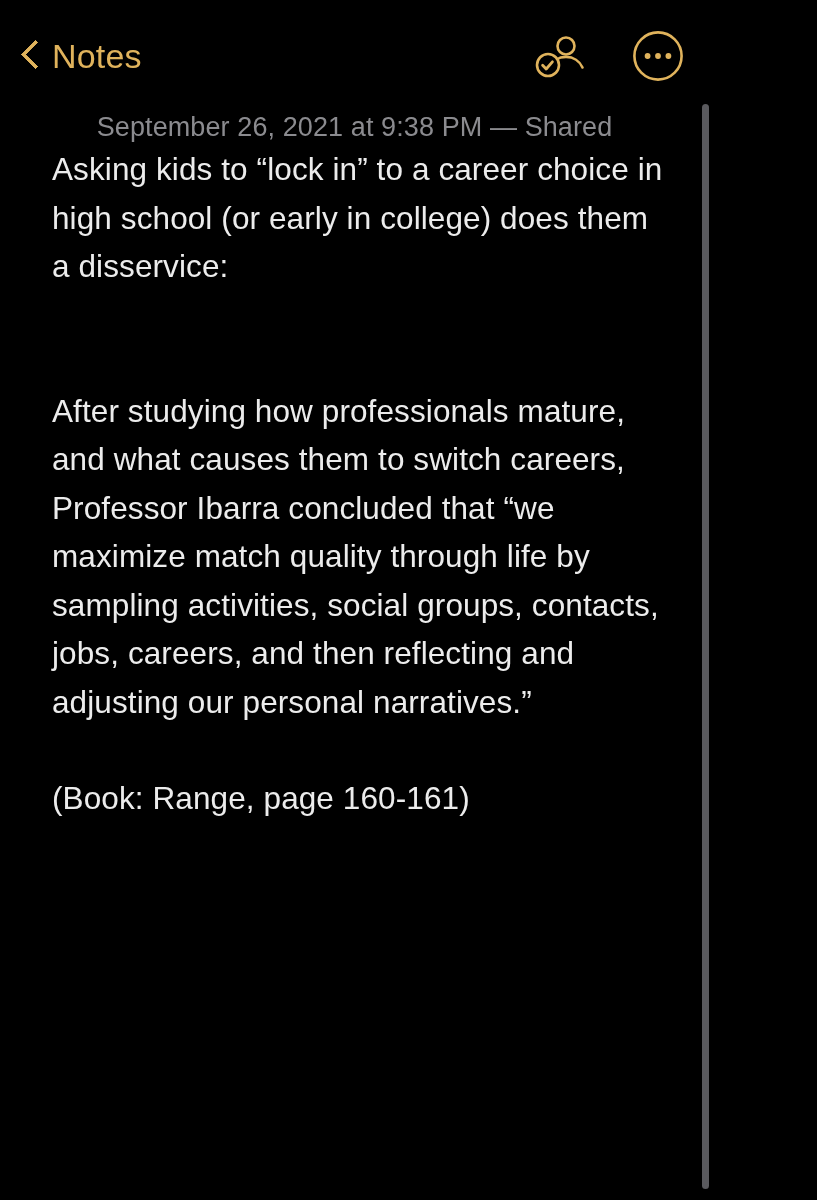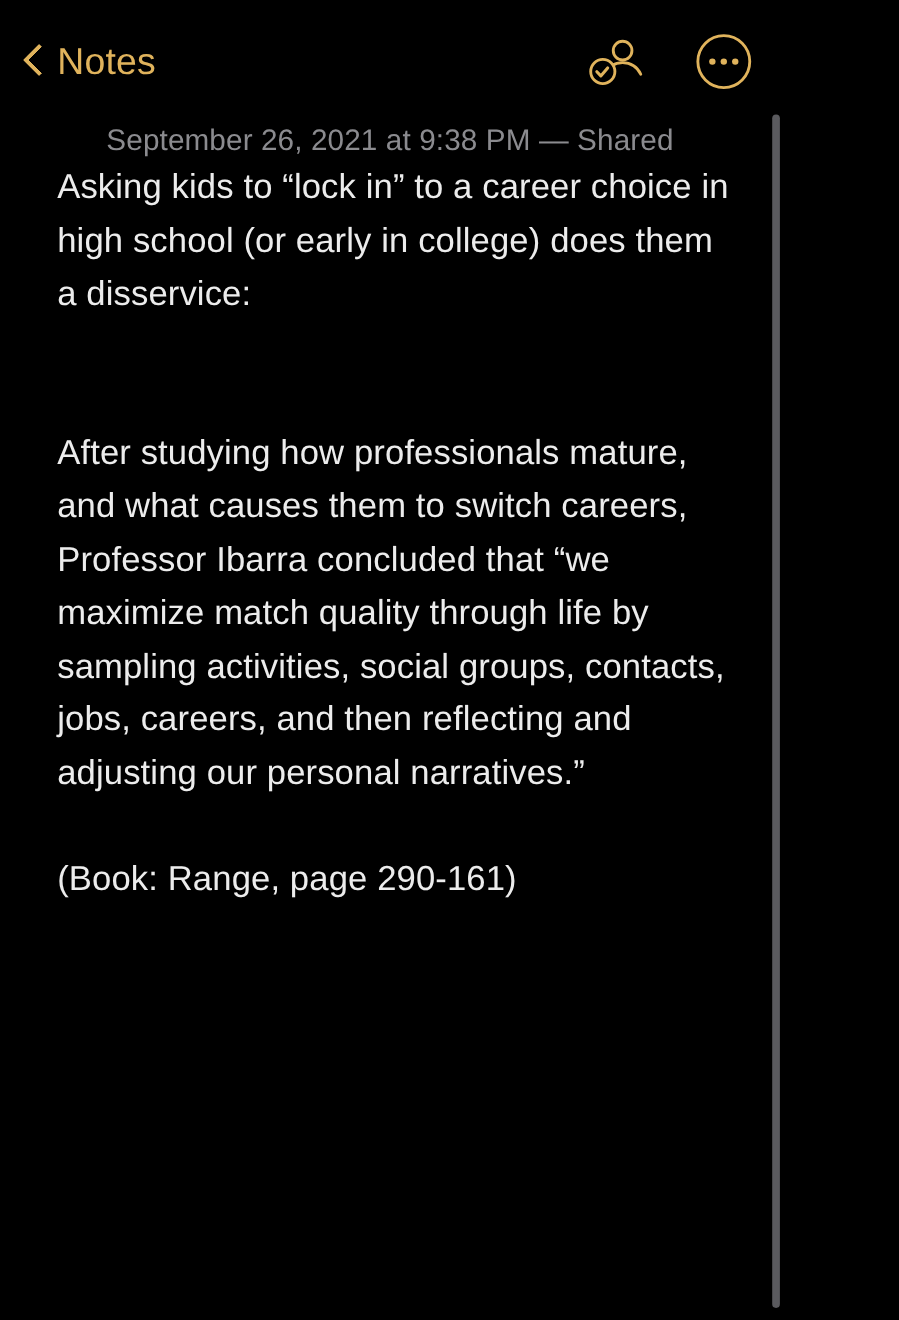--- a/index.html
+++ b/index.html
@@ -152,21 +152,21 @@
   </div>
 
   <div class="note-scroll">
     <div class="note-date">September 26, 2021 at 9:38 PM — Shared</div>
     <div class="note-body">
       <p class="note-para">Asking kids to “lock in” to a career choice in high school (or early in college) does them a disservice:</p>
       <div class="note-gap"></div>
       <div class="note-gap"></div>
       <p class="note-para">After studying how professionals mature, and what causes them to switch careers, Professor Ibarra concluded that “we maximize match quality through life by sampling activities, social groups, contacts, jobs, careers, and then reflecting and adjusting our personal narratives.”</p>
       <div class="note-gap"></div>
-      <p class="note-para">(Book: Range, page 290-161)</p>
+      <p class="note-para">(Book: Range, page 160-161)</p>
     </div>
   </div>
 
   <div class="scrollbar-track">
     <div class="scrollbar-thumb"></div>
   </div>
 
 </div>
 
 </body></html>

